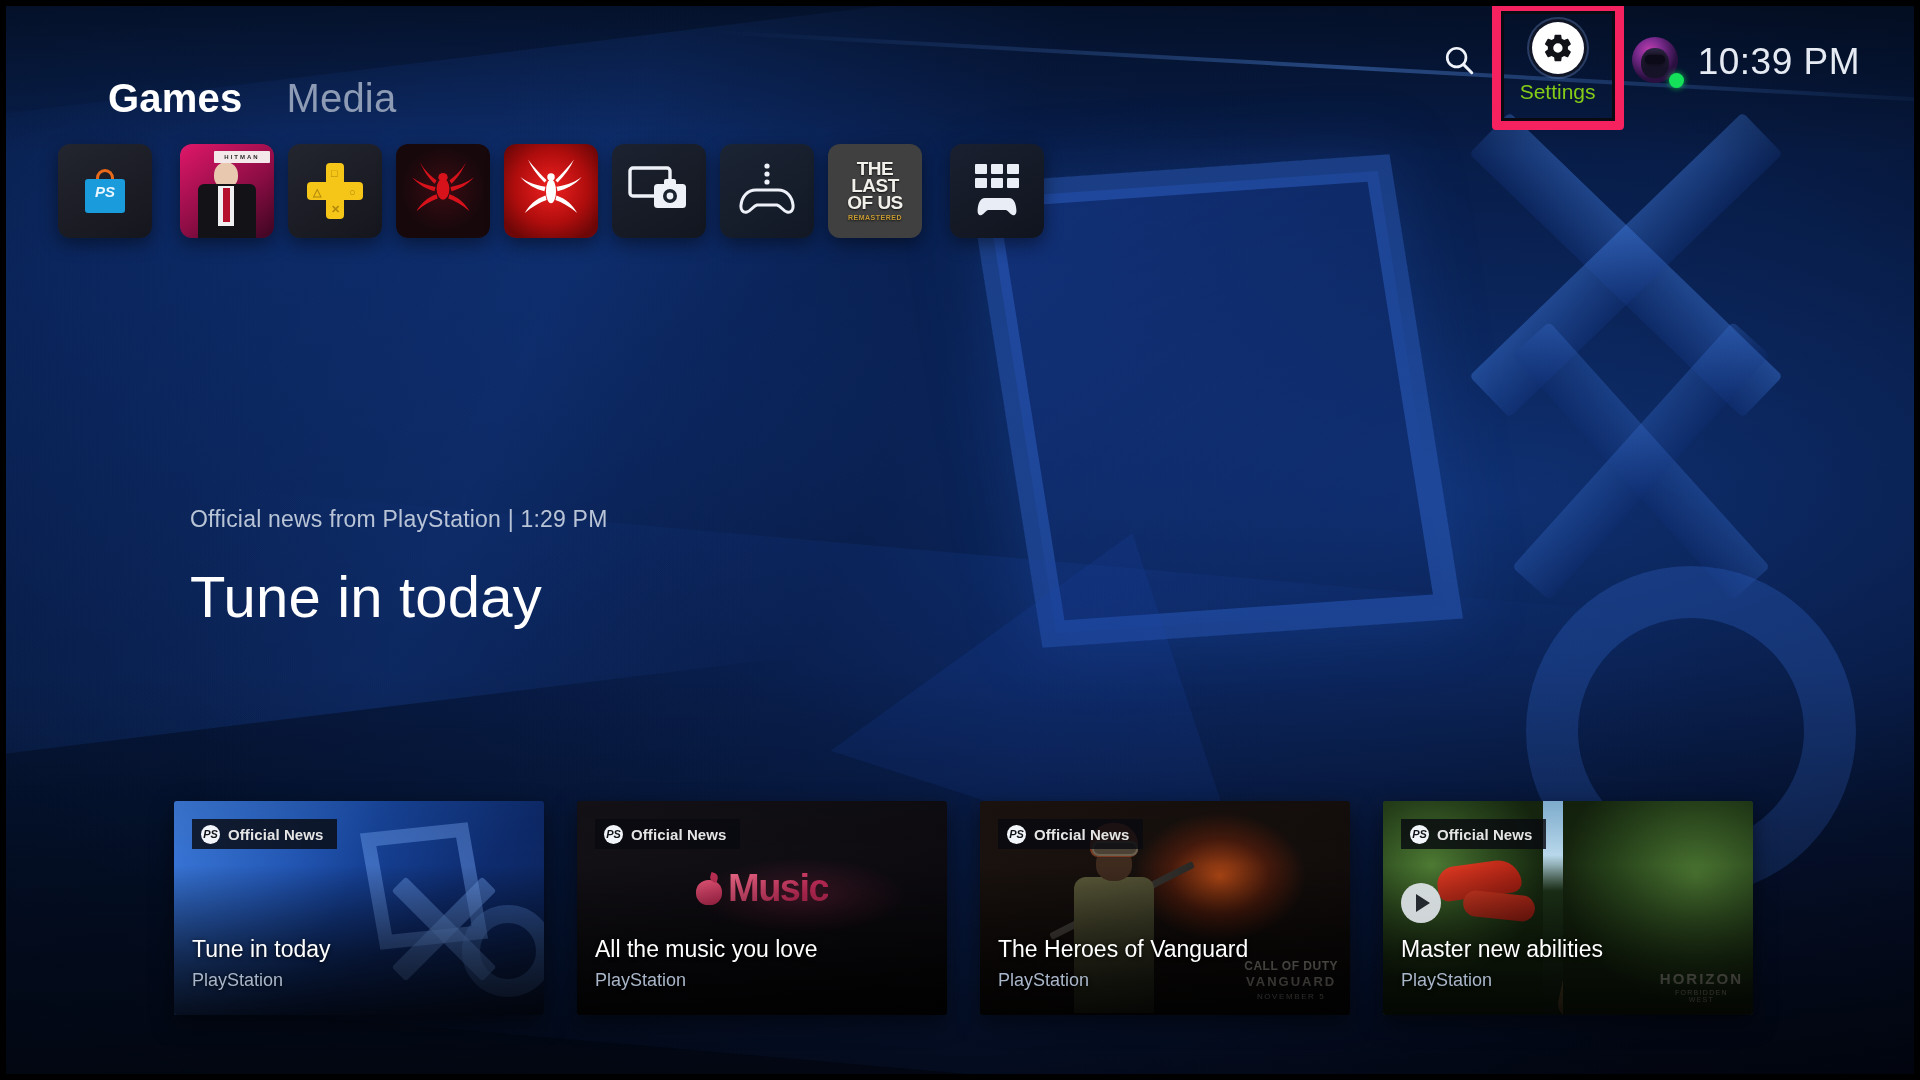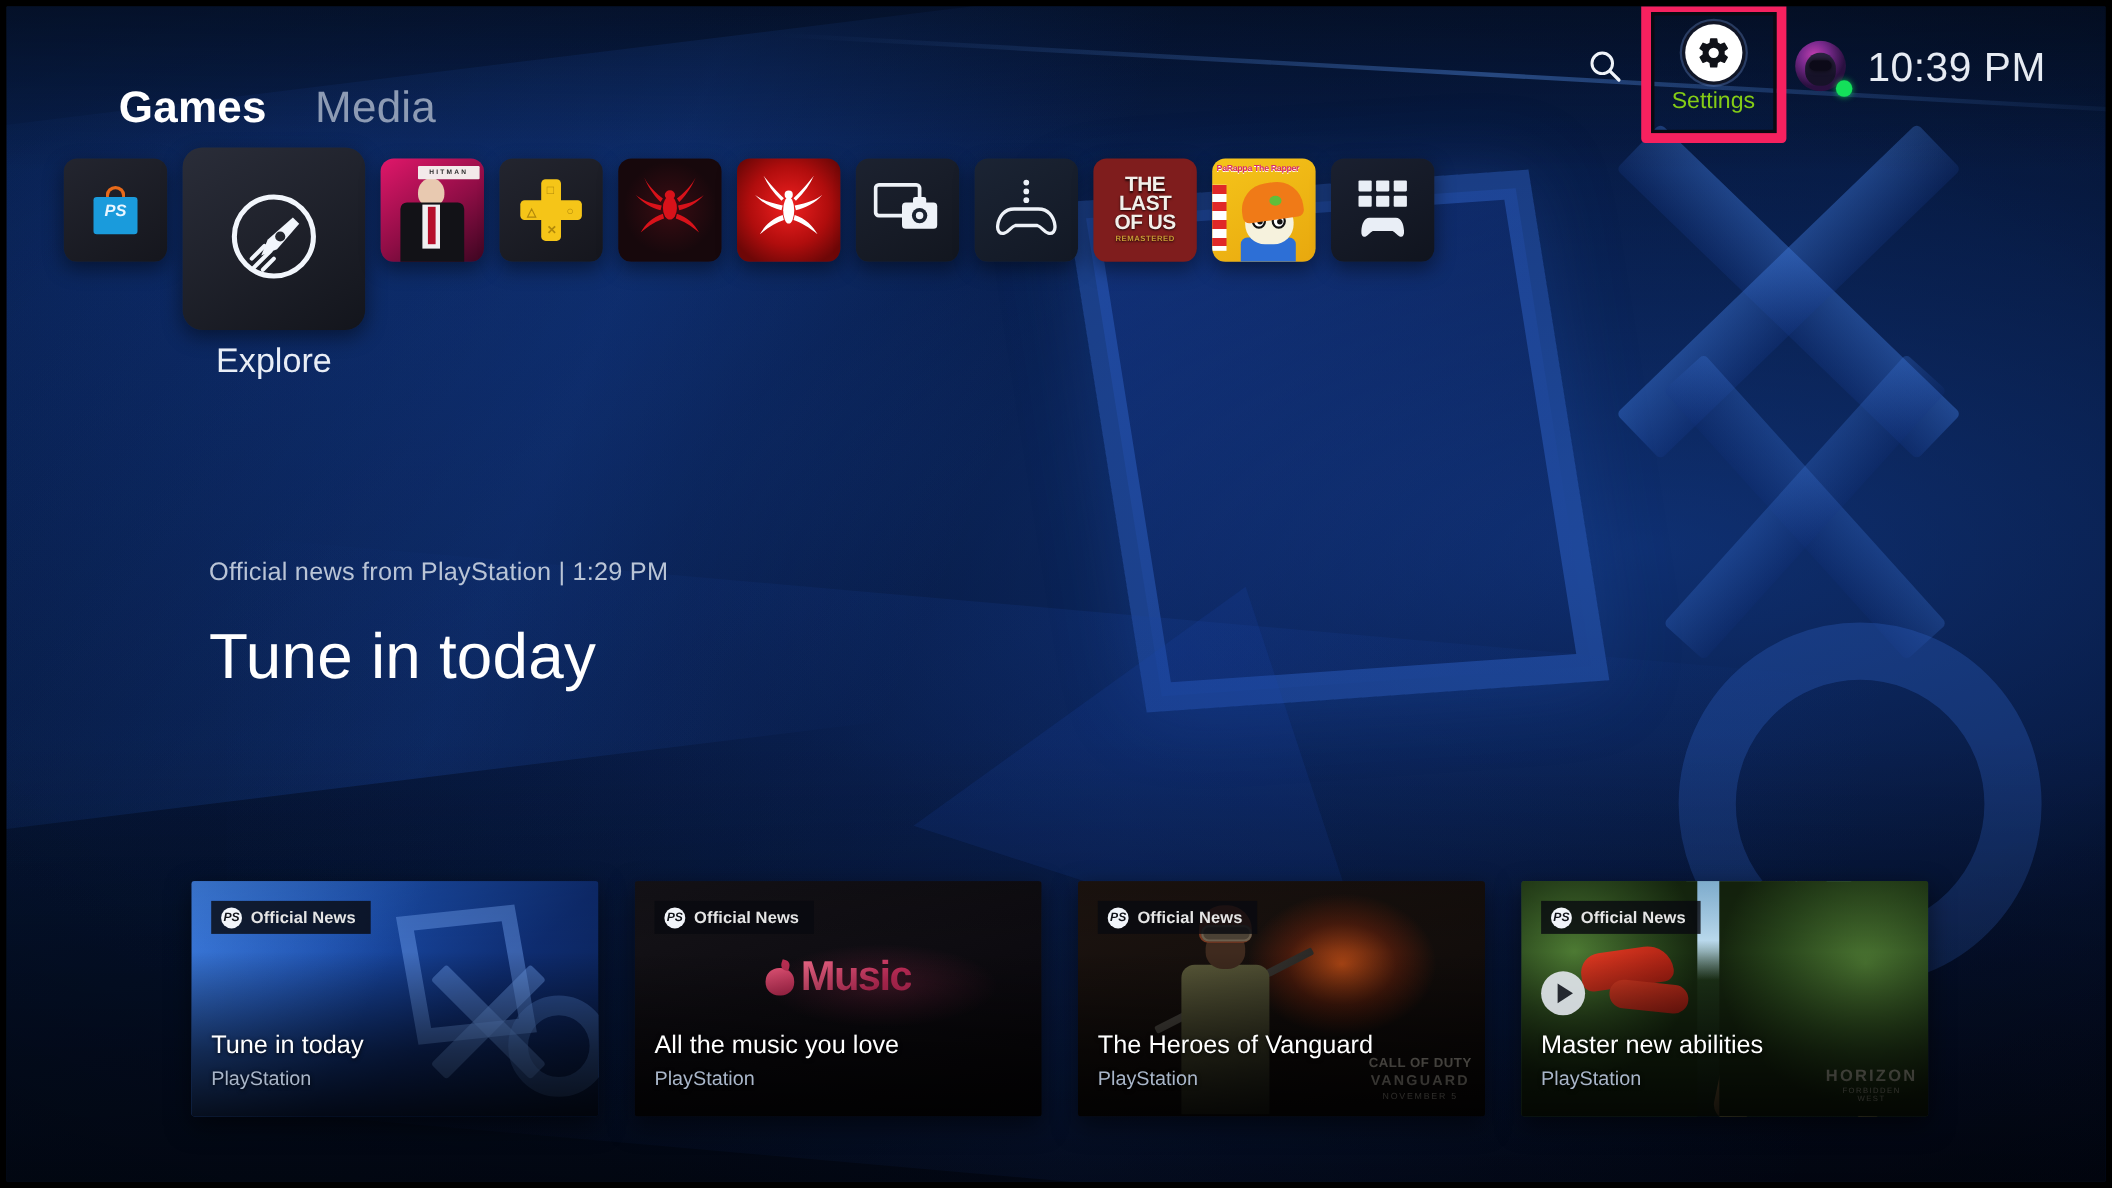--- a/index.html
+++ b/index.html
@@ -209,21 +209,21 @@
   }
 
   .t-store   { background:linear-gradient(150deg,#23252f 0%, #15161d 100%); }
   .t-explore { background:linear-gradient(150deg,#2a2d39 0%, #13151c 100%); }
   .t-hitman  { background:linear-gradient(145deg,#e0176a 0%, #8e0d45 55%, #3c0621 100%); }
   .t-psplus  { background:linear-gradient(150deg,#23252f 0%, #15161d 100%); }
   .t-miles   { background:radial-gradient(60% 60% at 50% 48%, #3a0c12 0%, #17080c 75%); }
   .t-spider  { background:radial-gradient(62% 62% at 50% 46%, #f02020 0%, #b00d0d 62%, #6e0707 100%); }
   .t-media   { background:linear-gradient(150deg,#1c2230 0%, #12161f 100%); }
   .t-astro   { background:linear-gradient(150deg,#1b2434 0%, #121824 100%); }
-  .t-tlou    { background:#7f1d1d; }
+  .t-tlou    { background:#404040; }
   .t-parappa { background:linear-gradient(150deg,#f5c41a 0%, #e8a80e 100%); }
   .t-library { background:linear-gradient(150deg,#1a2030 0%, #10141e 100%); }
 
   .ps-bag {
     width:40px; height:44px; position:relative;
   }
   .ps-bag .body {
     position:absolute; left:0; bottom:0; width:40px; height:34px;
     background:#1a9bdc; border-radius:3px;
   }
@@ -593,35 +593,20 @@
         <div class="tile small t-store">
           <div class="ps-bag">
             <div class="handle"></div>
             <div class="body"></div>
             <div class="logo">PS</div>
           </div>
         </div>
       </div>
       <div class="tile-gap"></div>
 
-      <div class="tile-slot">
-        <div class="tile selected t-explore">
-          <span>
-            <svg width="92" height="92" viewBox="0 0 64 64" fill="none">
-              <circle cx="32" cy="32" r="25" stroke="#f2f6fc" stroke-width="3.2"></circle>
-              <path d="M44 20 L28 34 L24 44 L34 40 L48 24 Z" fill="#f2f6fc"></path>
-              <circle cx="36" cy="32" r="3.2" fill="#23262e"></circle>
-              <line x1="18" y1="46" x2="26" y2="38" stroke="#f2f6fc" stroke-width="2.6" stroke-linecap="round"></line>
-              <line x1="19" y1="52" x2="30" y2="41" stroke="#f2f6fc" stroke-width="2.6" stroke-linecap="round"></line>
-              <line x1="25" y1="53" x2="32" y2="46" stroke="#f2f6fc" stroke-width="2.6" stroke-linecap="round"></line>
-            </svg>
-          </span>
-        </div>
-        <div class="tile-label">Explore</div>
-      </div>
       <div class="tile-gap"></div>
 
       <div class="tile-slot">
         <div class="tile small t-hitman">
           <div class="hitman-figure">
             <div class="head"></div>
             <div class="suit"></div>
             <div class="shirt"></div>
             <div class="tie"></div>
           </div>
@@ -720,36 +705,20 @@
           <div class="tlou-text">
             <div>THE</div>
             <div>LAST</div>
             <div>OF US</div>
             <div class="tlou-sub">REMASTERED</div>
           </div>
         </div>
       </div>
       <div class="tile-gap"></div>
 
-      <div class="tile-slot">
-        <div class="tile small t-parappa">
-          <div class="parappa-art">
-            <div class="sidebar"></div>
-            <div class="title">PaRappa The Rapper</div>
-            <div class="body"></div>
-            <div class="face"></div>
-            <div class="eye l"></div>
-              <div class="eye r"></div>
-            <div class="pupil l"></div>
-              <div class="pupil r"></div>
-            <div class="cap"></div>
-            <div class="capdot"></div>
-          </div>
-        </div>
-      </div>
       <div class="tile-gap"></div>
 
       <div class="tile-slot">
         <div class="tile small t-library">
           <div class="lib-icon">
             <div class="lib-grid">
                 <i></i>
                 <i></i>
                 <i></i>
                 <i></i>

